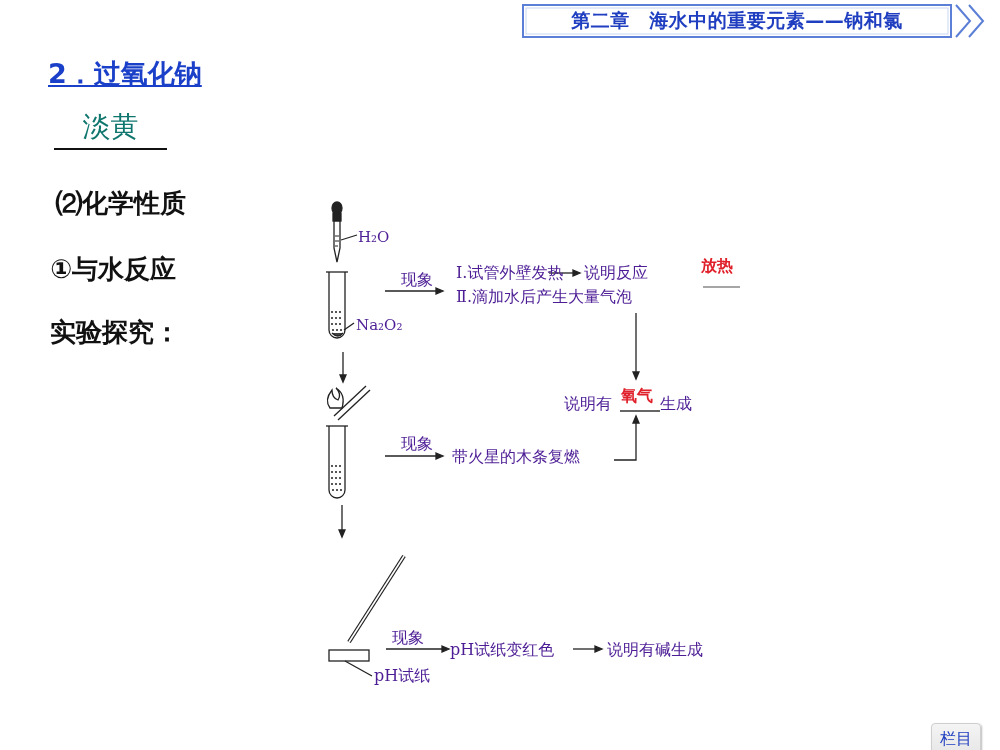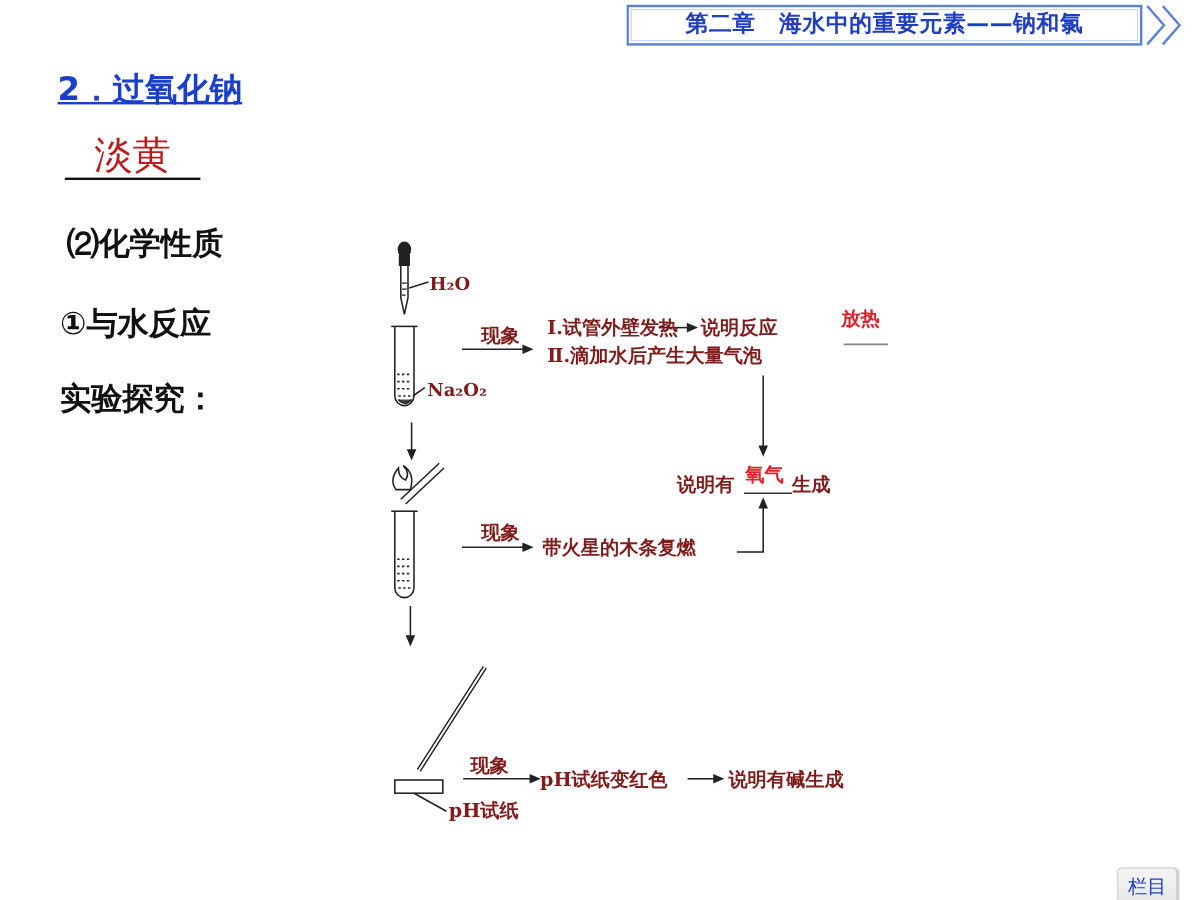--- a/index.html
+++ b/index.html
@@ -12,27 +12,27 @@
   .banner svg { position: absolute; left: 0; top: 0; }
   .banner-text { position: absolute; left: 0; top: 0; width: 430px; height: 34px; line-height: 34px;
                  text-align: center; color: #1f3ec0; font-size: 19px; font-weight: bold;
                  font-family: "DejaVu Sans", "Liberation Sans", sans-serif; letter-spacing: 0.5px; }
 
   .h-title { left: 48px; top: 56px; font-size: 27px; font-weight: bold; color: #1a3fc8;
              font-family: "DejaVu Sans", "Liberation Sans", sans-serif; text-decoration: underline; }
   .line { font-size: 26px; font-weight: bold; color: #111; font-family: "DejaVu Sans", "Liberation Sans", sans-serif; }
   .l1 { left: 52px; top: 118px; }
   .blank { display: inline-block; width: 113px; border-bottom: 2px solid #111; position: relative; height: 30px; vertical-align: bottom; margin: 0 2px; }
-  .blank-ans { position: absolute; left: 0; right: 0; top: -10px; text-align: center; color: #b91c1c; font-weight: normal;
-               font-family: "DejaVu Serif", "Liberation Serif", serif; font-size: 32px; }
+  .blank-ans { position: absolute; left: 0; right: 0; top: -10px; text-align: center; color: #0f766e; font-weight: normal;
+               font-family: "DejaVu Serif", "Liberation Serif", serif; font-size: 28px; }
   .l2 { left: 56px; top: 186px; }
   .l3 { left: 50px; top: 252px; }
   .l4 { left: 50px; top: 315px; }
 
-  .diag-text { font-size: 16px; color: #7f1d1d; white-space: nowrap; font-weight: bold; }
+  .diag-text { font-size: 16px; color: #4c1d95; white-space: nowrap; }
   .red { color: #e0202a; font-weight: bold; font-family: "DejaVu Sans", "Liberation Sans", sans-serif; }
 
   .nav-btn { left: 931px; top: 687px; width: 50px; height: 52px; background: linear-gradient(#f4f4f4, #dedede);
              border: 1px solid #cfcfcf; border-radius: 4px; box-shadow: 1px 1px 2px #bbb;
              color: #1f3ec0; font-size: 16px; font-family: "DejaVu Sans", "Liberation Sans", sans-serif;
              text-align: center; line-height: 21px; padding-top: 4px; box-sizing: border-box; cursor: pointer; margin-top: 36px; }
 </style>
 </head>
 <body>
 

